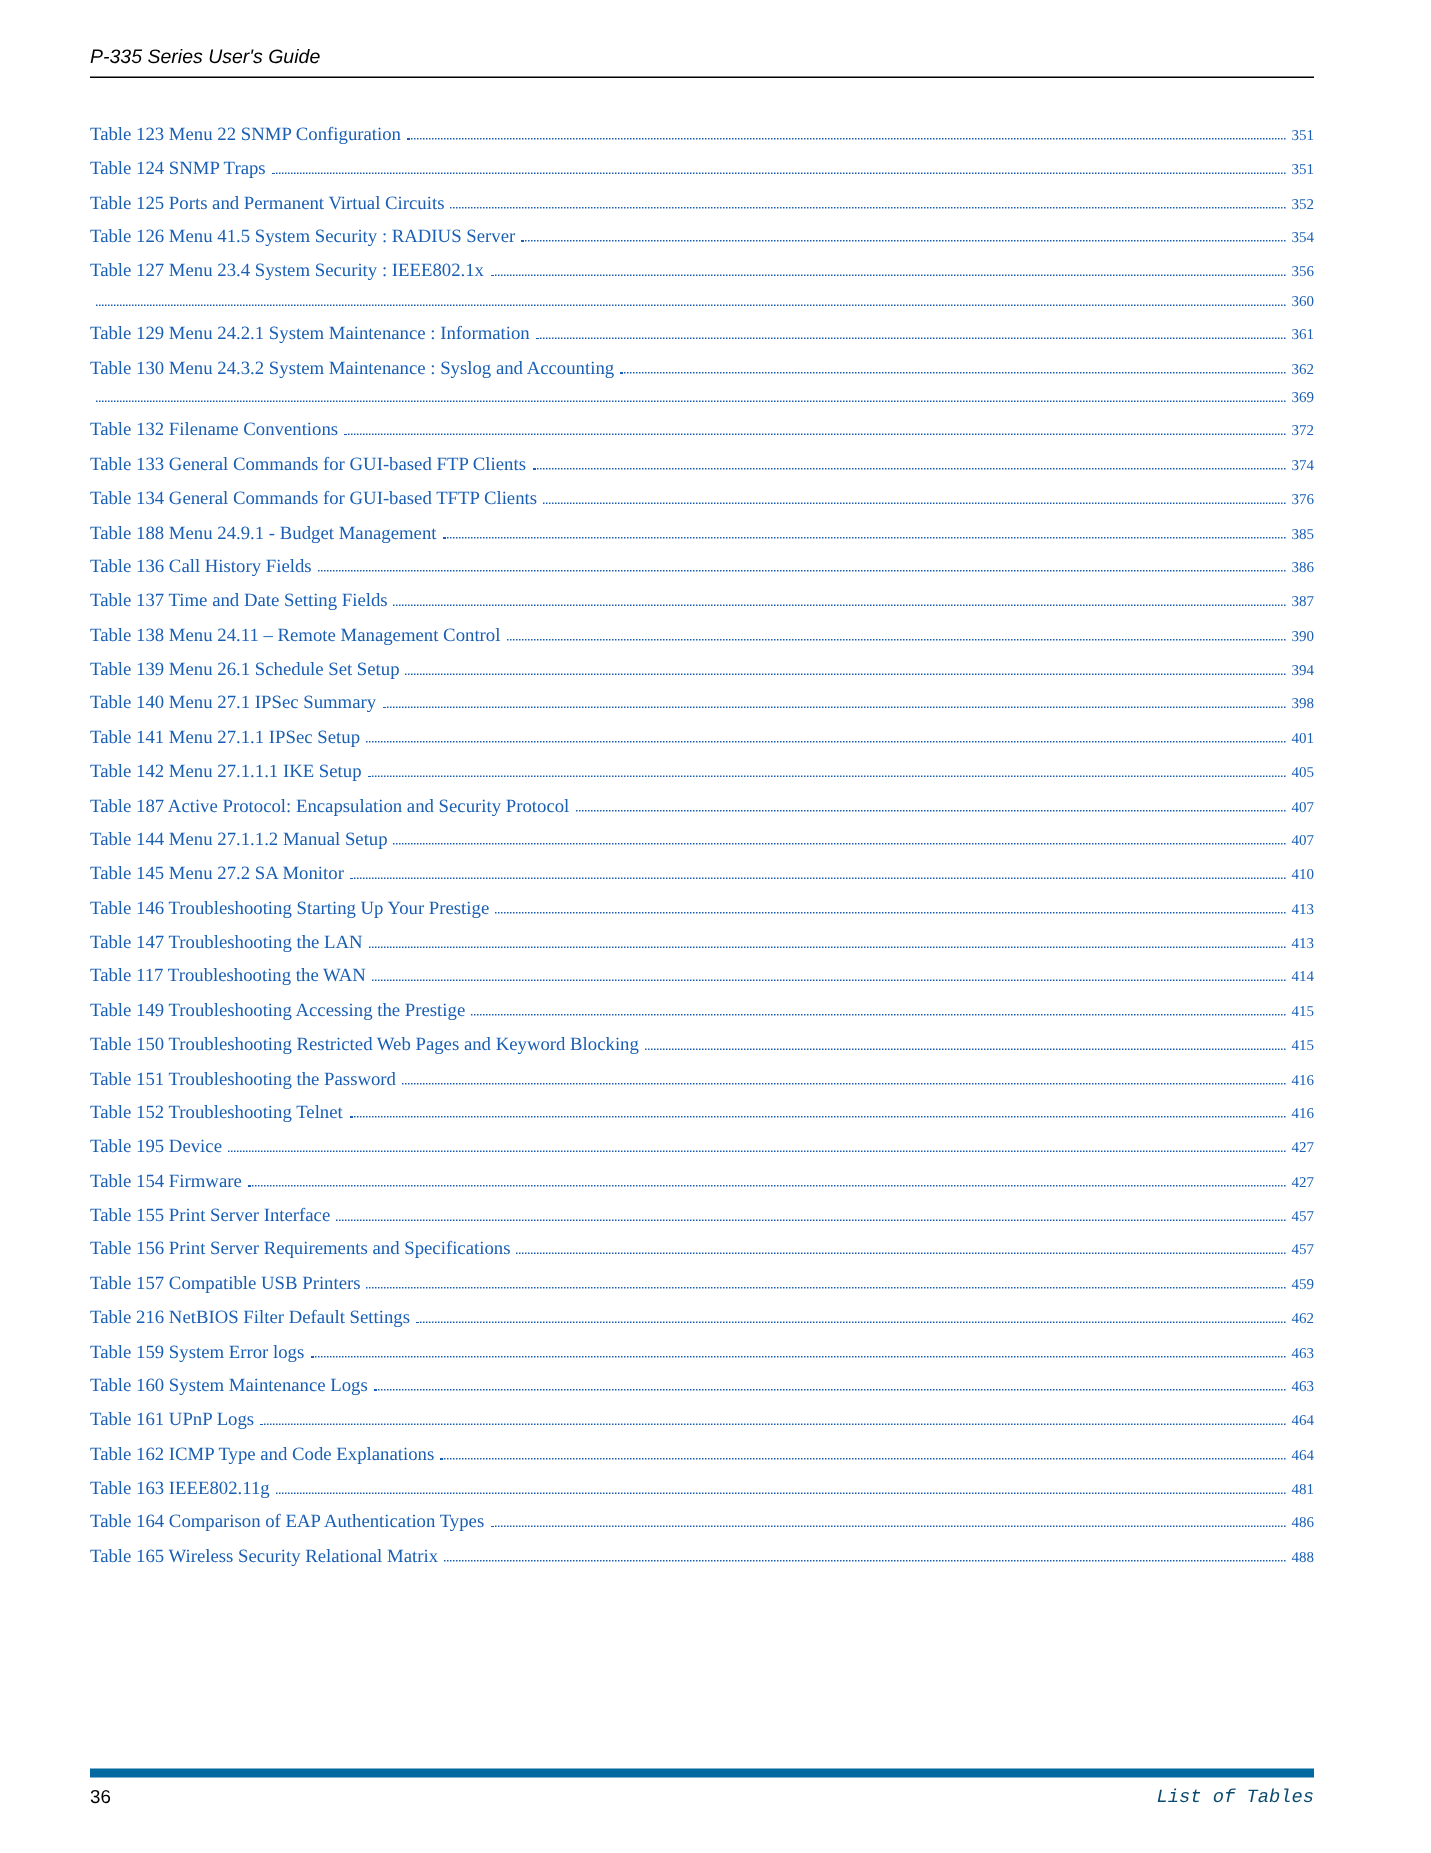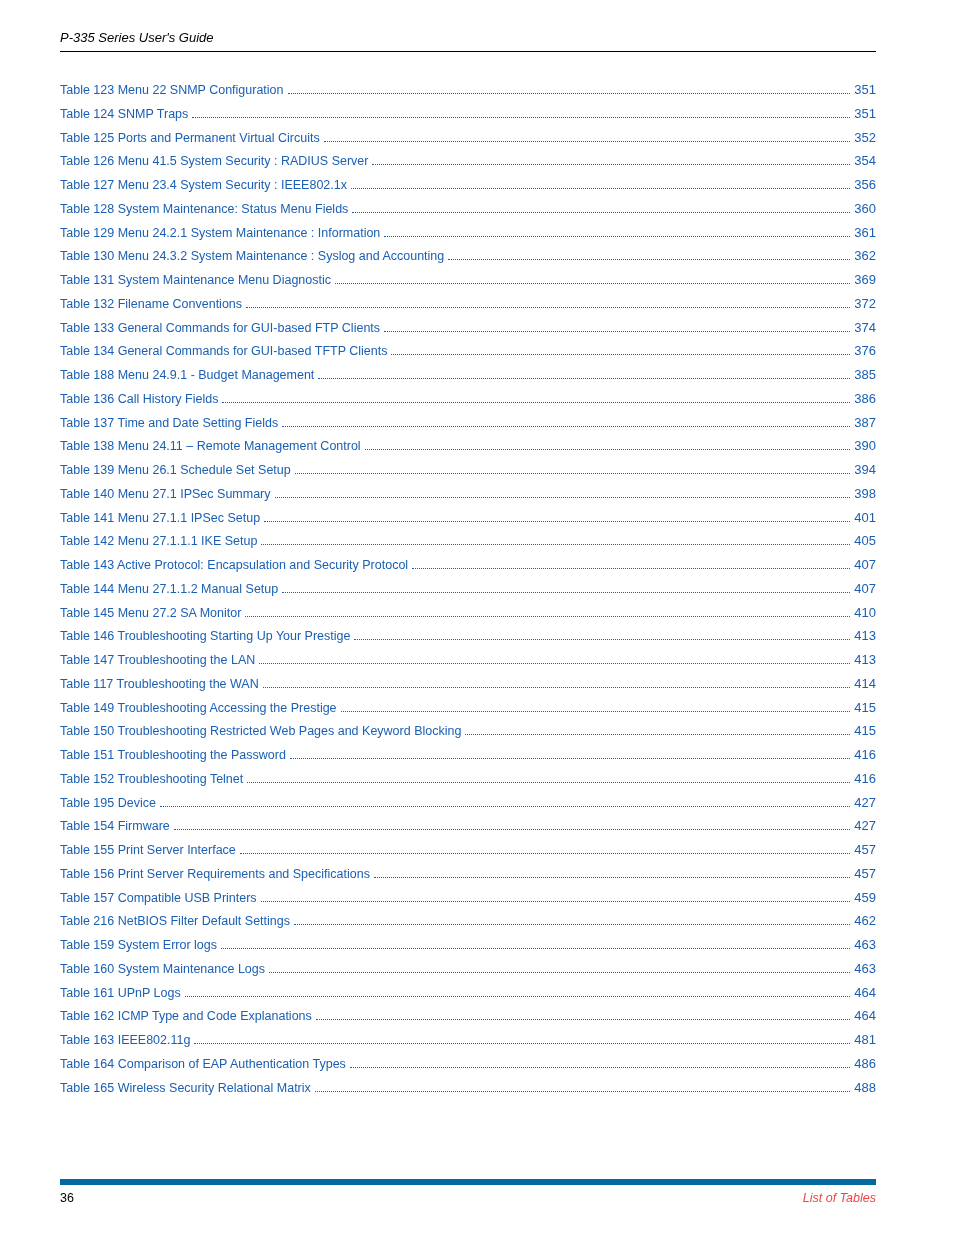--- a/index.html
+++ b/index.html
@@ -37,57 +37,59 @@
     .toc-list {
       list-style: none;
       padding: 0;
       margin: 0;
     }
     .toc-item {
       display: flex;
       align-items: baseline;
       margin-bottom: 4px;
       line-height: 1.5;
+      font-family: Liberation Serif, serif;
     }
     .toc-link {
       color: #1a5fb4;
       text-decoration: none;
       white-space: nowrap;
       font-size: 12.5px;
     }
     .toc-dots {
       flex: 1;
       border-bottom: 1px dotted #1a5fb4;
       margin: 0 4px 3px 4px;
       min-width: 10px;
     }
     .toc-page {
       color: #1a5fb4;
-      font-size: 13px;
+      font-size: 10px;
       white-space: nowrap;
     }
     .footer {
       position: absolute;
       bottom: 30px;
       left: 60px;
       right: 60px;
       display: flex;
       justify-content: space-between;
       align-items: center;
       border-top: 6px solid #0369a1;
       padding-top: 6px;
     }
     .footer-page {
       font-size: 12.5px;
       color: #000;
     }
     .footer-section {
       font-size: 12.5px;
-      color: #ef4444;
+      color: #0c4a6e;
       font-style: italic;
+      font-family: Liberation Mono, monospace;
     }
   </style>
 </head>
 <body>
 
 <div class="page-container">
   <div class="header">
     <span class="header-title">P-335 Series User's Guide</span>
   </div>
 
@@ -111,36 +113,34 @@
         <a class="toc-link" href="#">Table 126 Menu 41.5 System Security : RADIUS Server</a>
         <span class="toc-dots"></span>
         <span class="toc-page">354</span>
       </li>
       <li class="toc-item">
         <a class="toc-link" href="#">Table 127 Menu 23.4 System Security : IEEE802.1x</a>
         <span class="toc-dots"></span>
         <span class="toc-page">356</span>
       </li>
       <li class="toc-item">
-        <a class="toc-link" href="#">Table 128 System Maintenance: Status Menu Fields</a>
         <span class="toc-dots"></span>
         <span class="toc-page">360</span>
       </li>
       <li class="toc-item">
         <a class="toc-link" href="#">Table 129 Menu 24.2.1 System Maintenance : Information</a>
         <span class="toc-dots"></span>
         <span class="toc-page">361</span>
       </li>
       <li class="toc-item">
         <a class="toc-link" href="#">Table 130 Menu 24.3.2 System Maintenance : Syslog and Accounting</a>
         <span class="toc-dots"></span>
         <span class="toc-page">362</span>
       </li>
       <li class="toc-item">
-        <a class="toc-link" href="#">Table 131 System Maintenance Menu Diagnostic</a>
         <span class="toc-dots"></span>
         <span class="toc-page">369</span>
       </li>
       <li class="toc-item">
         <a class="toc-link" href="#">Table 132 Filename Conventions</a>
         <span class="toc-dots"></span>
         <span class="toc-page">372</span>
       </li>
       <li class="toc-item">
         <a class="toc-link" href="#">Table 133 General Commands for GUI-based FTP Clients</a>
@@ -186,21 +186,21 @@
         <a class="toc-link" href="#">Table 141 Menu 27.1.1 IPSec Setup</a>
         <span class="toc-dots"></span>
         <span class="toc-page">401</span>
       </li>
       <li class="toc-item">
         <a class="toc-link" href="#">Table 142 Menu 27.1.1.1 IKE Setup</a>
         <span class="toc-dots"></span>
         <span class="toc-page">405</span>
       </li>
       <li class="toc-item">
-        <a class="toc-link" href="#">Table 143 Active Protocol: Encapsulation and Security Protocol</a>
+        <a class="toc-link" href="#">Table 187 Active Protocol: Encapsulation and Security Protocol</a>
         <span class="toc-dots"></span>
         <span class="toc-page">407</span>
       </li>
       <li class="toc-item">
         <a class="toc-link" href="#">Table 144 Menu 27.1.1.2 Manual Setup</a>
         <span class="toc-dots"></span>
         <span class="toc-page">407</span>
       </li>
       <li class="toc-item">
         <a class="toc-link" href="#">Table 145 Menu 27.2 SA Monitor</a>

